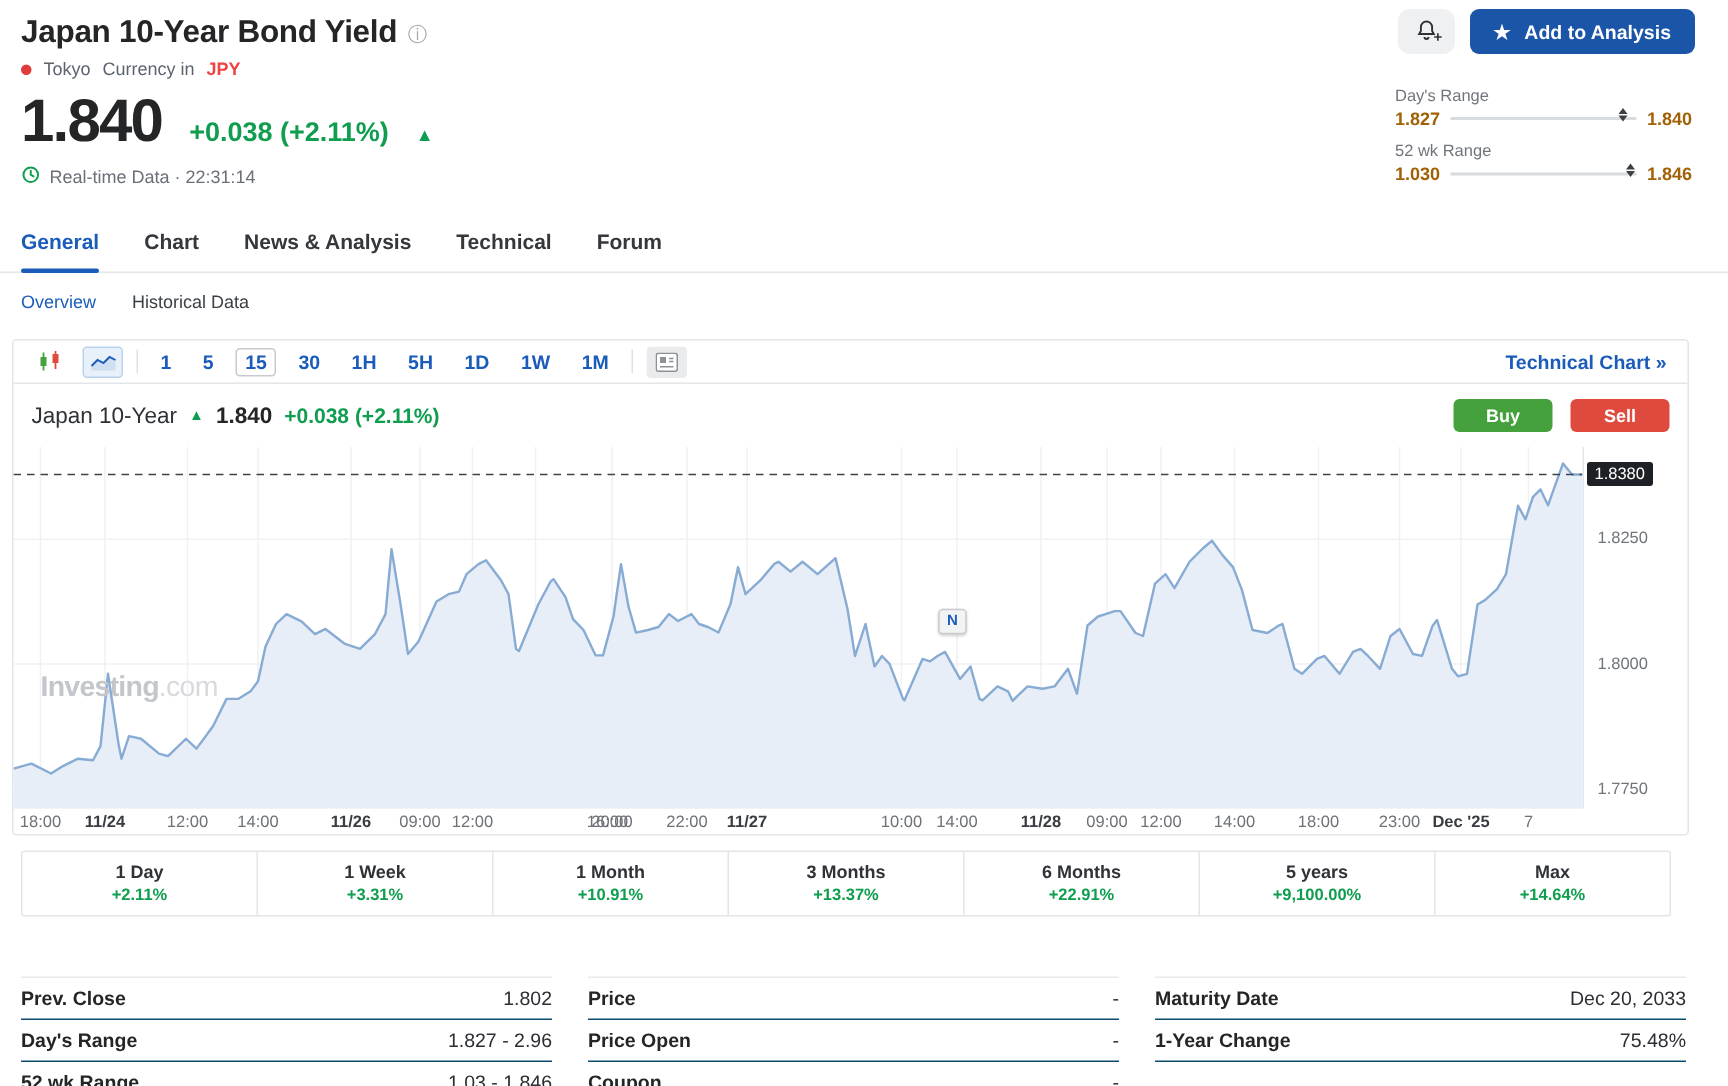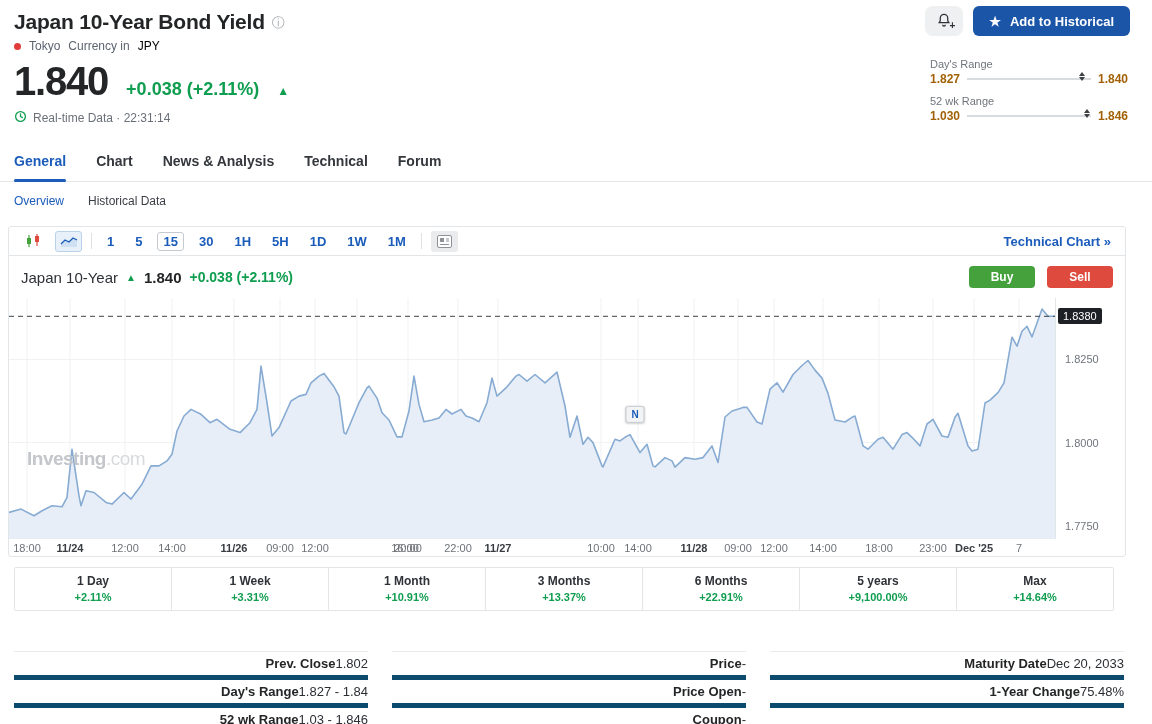--- a/index.html
+++ b/index.html
@@ -8,21 +8,21 @@
     background: #fff; color: #232526;
     font-family: "Liberation Sans", sans-serif; position: relative;
   }
   
   .page-header { padding: 10px 14px 0; position: relative; }
   .title-row { display: flex; align-items: center; gap: 7px; }
   .page-title { font-size: 21px; font-weight: 700; letter-spacing: -0.2px; margin: 0; }
   .info-icon { color: #a4a8ad; font-size: 13px; line-height: 1; }
   .meta-row { display: flex; align-items: center; gap: 8px; margin-top: 5px; font-size: 12px; color: #5d6470; }
   .mkt-dot { width: 7px; height: 7px; border-radius: 50%; background: #e23b3b; }
-  .currency-val { font-weight: 400; color: #000000; text-align: center; }
+  .currency-val { font-weight: 700; color: #ef4444; text-align: center; }
   .price-row { display: flex; align-items: baseline; gap: 18px; margin-top: 8px; }
   .big-price { font-size: 40px; font-weight: 700; letter-spacing: -1.2px; line-height: 1; }
   .chg { color: #0f9d4f; font-size: 18px; font-weight: 700; }
   .chg-arrow { color: #0f9d4f; font-size: 12px; }
   .rt-row { display: flex; align-items: center; gap: 6px; margin-top: 9px; font-size: 12px; color: #6b7078; }
   .actions { position: absolute; top: 6px; right: 22px; display: flex; gap: 10px; }
   .bell-btn { width: 38px; height: 30px; background: #eef0f2; border: none; border-radius: 8px;
     display: flex; align-items: center; justify-content: center; position: relative; cursor: pointer; }
   .bell-plus { position: absolute; right: 8px; bottom: 5px; font-size: 10px; font-weight: 700; color: #2f3237; }
   .watch-btn { height: 30px; background: #1a55a8; color: #fff; border: none; border-radius: 6px;
@@ -88,22 +88,22 @@
   .x-label.bold { color: #393c41; font-weight: 700; }
   
   .perf { display: flex; margin: 10px 38px 0 14px; border: 1px solid #e3e6e9; border-radius: 2px; }
   .perf-cell { flex: 1; text-align: center; padding: 6px 0 7px; border-right: 1px solid #e3e6e9; cursor: pointer; }
   .perf-cell:last-child { border-right: none; }
   .perf-label { font-size: 12px; font-weight: 600; color: #2f3237; }
   .perf-value { font-size: 11px; font-weight: 700; color: #0f9d4f; margin-top: 3px; }
   
   .stats { display: grid; grid-template-columns: 1fr 1fr 1fr; column-gap: 24px; margin: 40px 28px 0 14px; }
   .stats-col { border-top: 1px solid #e8eaed; }
-  .stat-row { display: flex; justify-content: flex-end; align-items: center; height: 28px;
-    border-bottom: 5px solid #0c4a6e; font-size: 13px; }
+  .stat-row { display: flex; justify-content: space-between; align-items: center; height: 28px;
+    border-bottom: 1px solid #0c4a6e; font-size: 13px; }
   .stat-label { font-weight: 700; }
   .stat-value { color: #2b2e33; }
 </style>
 </head>
 <body>
 
 <div class="page-header">
   <div class="title-row">
     <h1 class="page-title">Japan 10-Year Bond Yield</h1>
     <span class="info-icon">ⓘ</span>
@@ -134,21 +134,21 @@
       <span>
         <svg width="16" height="16" viewBox="0 0 24 24">
             <path d="M12 3.5a5.6 5.6 0 0 0-5.6 5.6v4l-1.7 2.9h14.6l-1.7-2.9v-4A5.6 5.6 0 0 0 12 3.5z" fill="none" stroke="#2f3237" stroke-width="1.9"></path>
             <path d="M10 19a2 2 0 0 0 4 0" fill="none" stroke="#2f3237" stroke-width="1.9"></path>
           </svg>
       </span>
       <span class="bell-plus">+</span>
     </button>
     <button class="watch-btn">
       <span class="star-glyph">★</span>
-      <span>Add to Historical</span>
+      <span>Add to Analysis</span>
     </button>
   </div>
 
   <div class="ranges">
     <div class="range-group">
       <div class="range-label">Day's Range</div>
       <div class="range-line">
         <span class="range-val">1.827</span>
         <span class="range-track">
           <span class="range-marker" style="left: 93%;">
@@ -338,21 +338,21 @@
 </div>
 
 <div class="stats">
   <div class="stats-col">
     <div class="stat-row">
       <span class="stat-label">Prev. Close</span>
       <span class="stat-value">1.802</span>
     </div>
     <div class="stat-row">
       <span class="stat-label">Day's Range</span>
-      <span class="stat-value">1.827 - 1.84</span>
+      <span class="stat-value">1.827 - 2.96</span>
     </div>
     <div class="stat-row">
       <span class="stat-label">52 wk Range</span>
       <span class="stat-value">1.03 - 1.846</span>
     </div>
   </div>
   <div class="stats-col">
     <div class="stat-row">
       <span class="stat-label">Price</span>
       <span class="stat-value">-</span>

